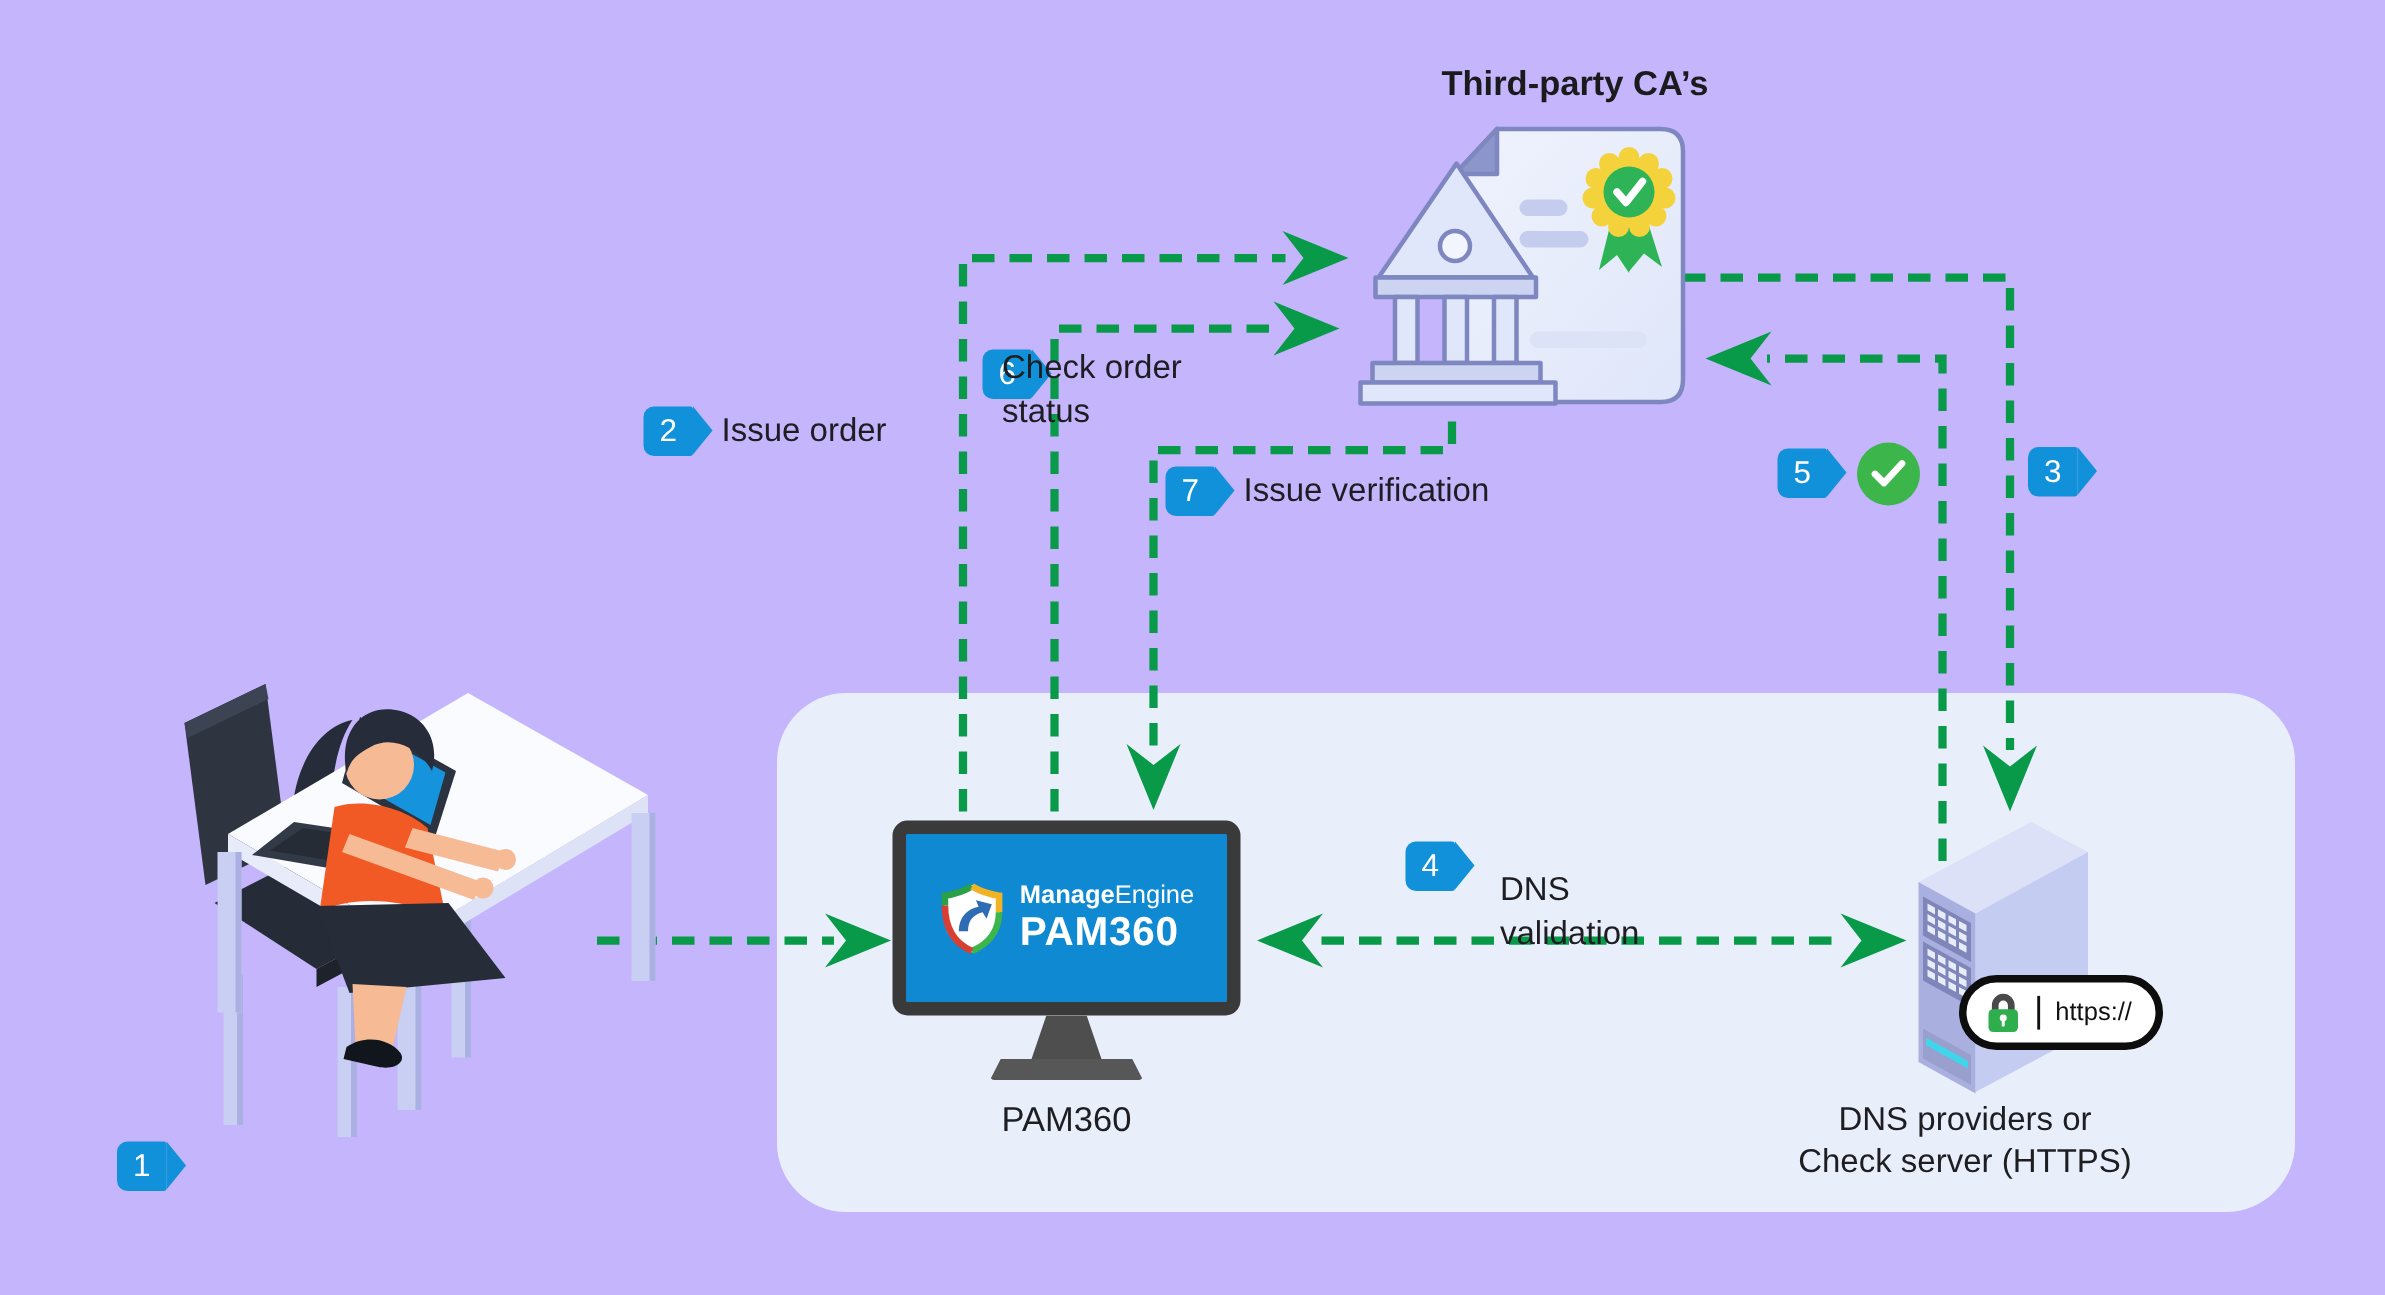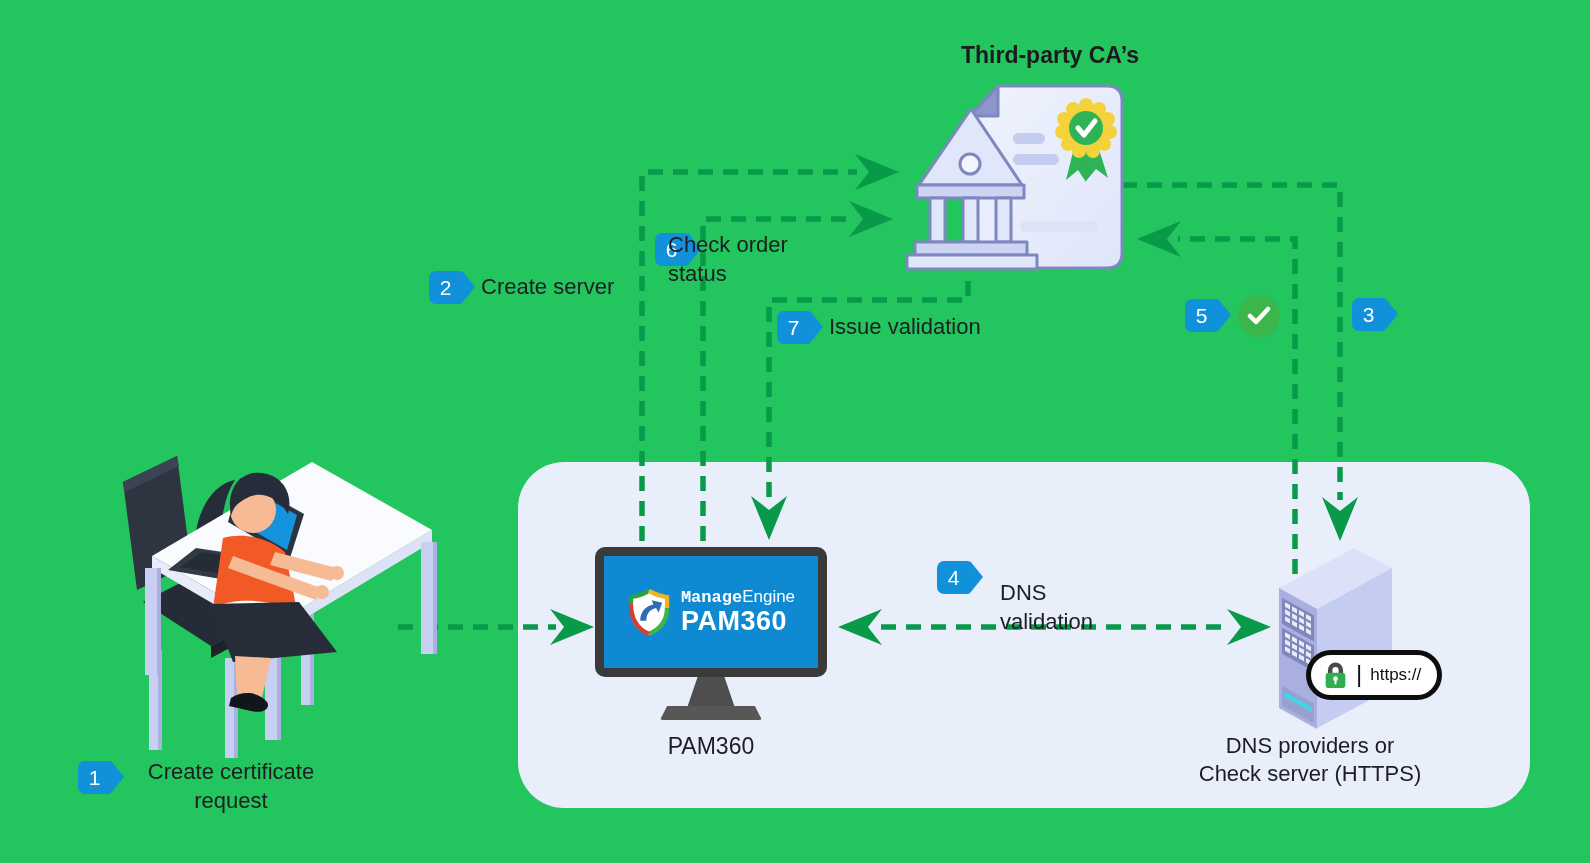--- a/index.html
+++ b/index.html
@@ -1,17 +1,17 @@
 <!DOCTYPE html>
 <html><head>
 <meta charset="utf-8">
 <style>
   html,body{margin:0;padding:0;background:#ffffff;}
   #canvas{
-    position:relative;width:1590px;height:863px;overflow:hidden;background:#22c55e;
+    position:relative;width:1590px;height:863px;overflow:hidden;background:#c4b5fd;
     font-family:"Liberation Sans","DejaVu Sans",sans-serif;color:#1d1d22;
   }
   .panel{
     position:absolute;left:518px;top:462px;width:1012px;height:346px;
     background:#e9eefb;border-radius:46px;
   }
   .abs{position:absolute;}
   .label{position:absolute;font-size:22px;line-height:29px;color:#1d1d22;}
   .badge{
     position:absolute;width:33px;height:33px;background:#1191d9;
@@ -30,21 +30,21 @@
   .title{position:absolute;left:890px;top:42px;width:320px;text-align:center;
     font-size:23px;font-weight:600;color:#1b1b1e;}
   
   .monitor{
     position:absolute;left:595px;top:547px;width:214px;height:112px;
     background:#1089d3;border:9px solid #3a3a3a;border-radius:10px;
     display:flex;align-items:center;justify-content:center;gap:10px;
   }
   .monitor .logo-text{display:flex;flex-direction:column;line-height:1.08;color:#fff;}
   .monitor .brand{font-size:17px;}
-  .monitor .brand b{font-weight:700;font-family:Liberation Mono, monospace;}
+  .monitor .brand b{font-weight:700;}
   .monitor .product{font-size:27px;font-weight:700;letter-spacing:.5px;}
   .stand-neck{position:absolute;left:687px;top:677px;width:48px;height:31px;background:#4e4e4e;
     clip-path:polygon(22% 0,78% 0,100% 100%,0 100%);}
   .stand-base{position:absolute;left:660px;top:706px;width:102px;height:14px;background:#575757;
     clip-path:polygon(7% 0,93% 0,100% 100%,0 100%);border-radius:3px;}
   .caption{position:absolute;font-size:22px;line-height:28px;text-align:center;color:#1d1d22;}
   
   .https-pill{
     position:absolute;left:1306px;top:650px;height:40px;background:#ffffff;
     border:5px solid #0d0d0d;border-radius:27px;display:flex;align-items:center;
@@ -247,26 +247,25 @@
   </div>
 
   <div class="caption" style="left:1180px;top:732px;width:260px;">
     <div>DNS providers or</div>
     <div>Check server (HTTPS)</div>
   </div>
 
   <div class="badge" style="left:78px;top:761px;">
       <span>1</span>
     </div>
-  <div class="label" style="left:121px;top:757px;width:220px;text-align:center;">Create certificate request</div>
 
   <div class="badge" style="left:429px;top:271px;">
       <span>2</span>
     </div>
-  <div class="label" style="left:481px;top:272px;">Create server</div>
+  <div class="label" style="left:481px;top:272px;">Issue order</div>
 
   <div class="badge" style="left:1352px;top:298px;">
       <span>3</span>
     </div>
 
   <div class="badge" style="left:937px;top:561px;">
       <span>4</span>
     </div>
   <div class="label" style="left:1000px;top:546px;width:120px;margin-top:32px;">DNS validation</div>
 
@@ -280,15 +279,15 @@
   </div>
 
   <div class="badge" style="left:655px;top:233px;">
       <span>6</span>
     </div>
   <div class="label" style="left:668px;top:230px;width:150px;">Check order status</div>
 
   <div class="badge" style="left:777px;top:311px;">
       <span>7</span>
     </div>
-  <div class="label" style="left:829px;top:312px;">Issue validation</div>
+  <div class="label" style="left:829px;top:312px;">Issue verification</div>
 
 </div>
 
 </body></html>

